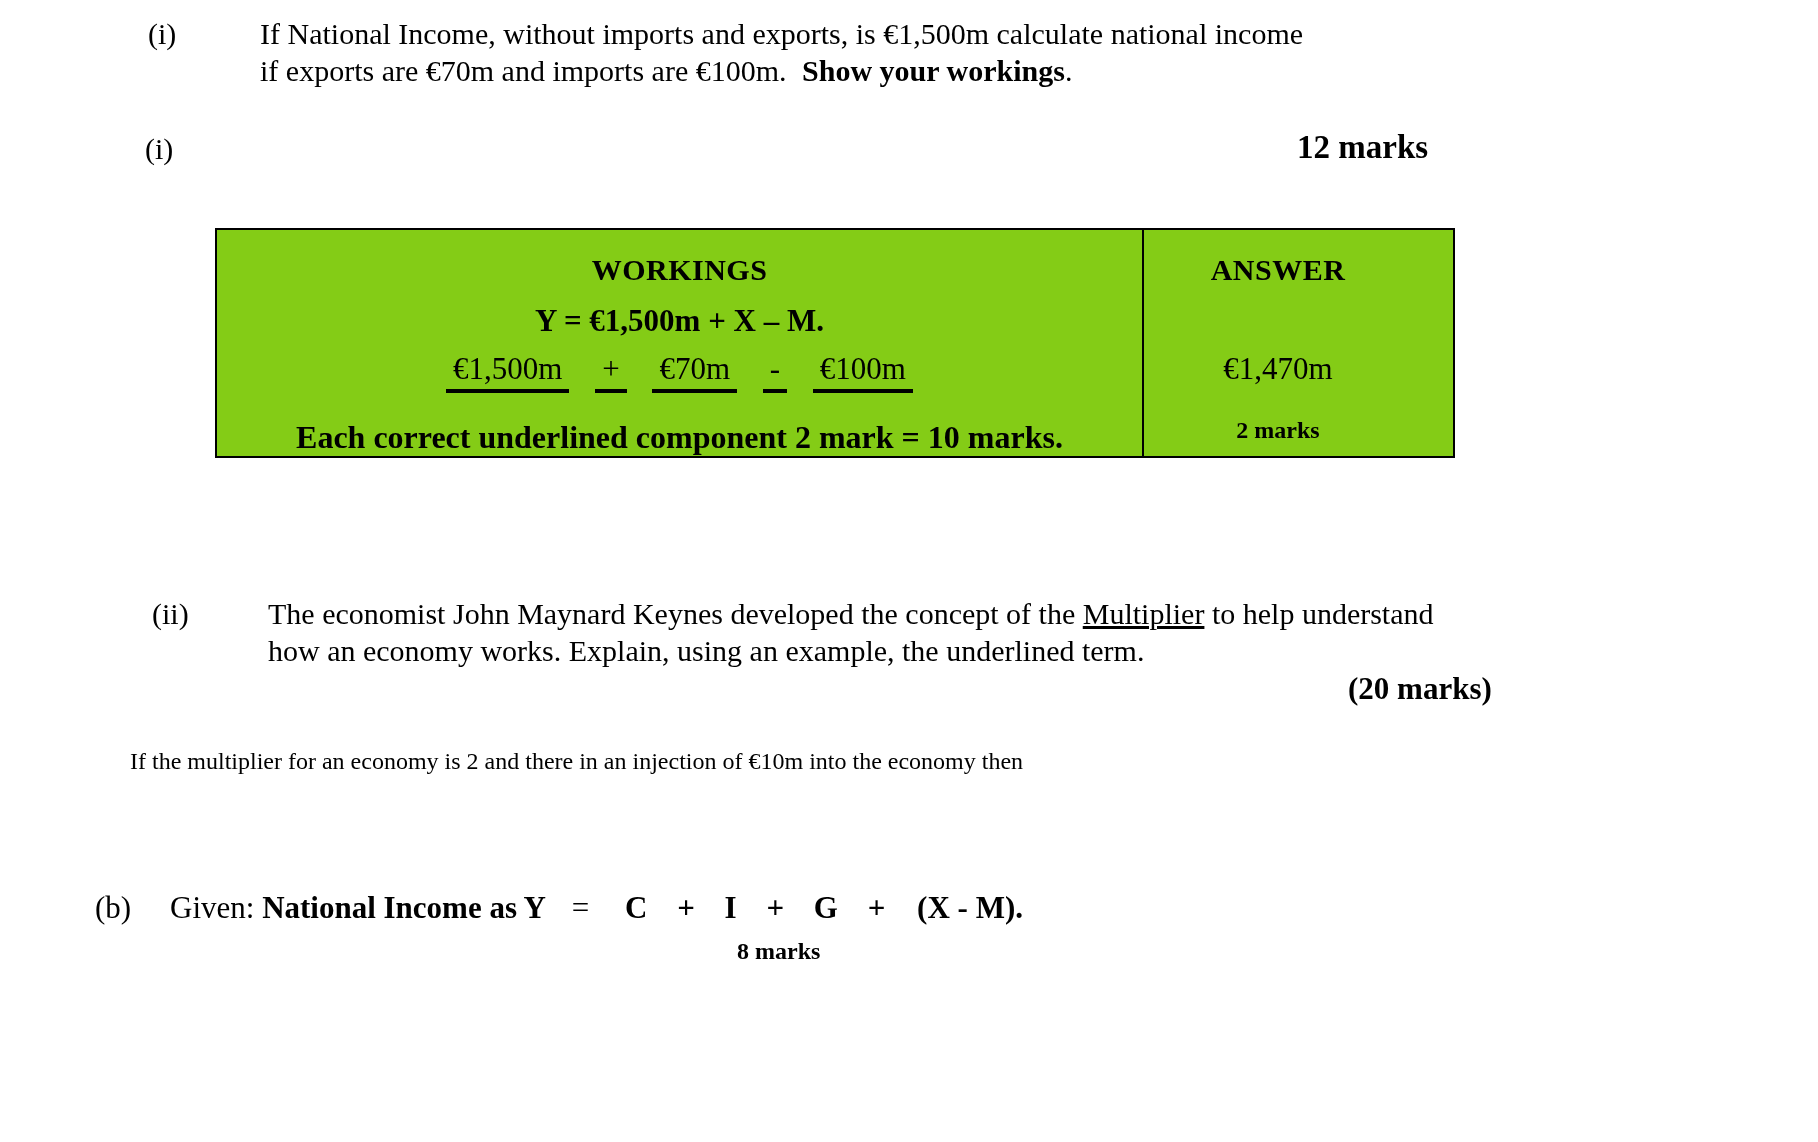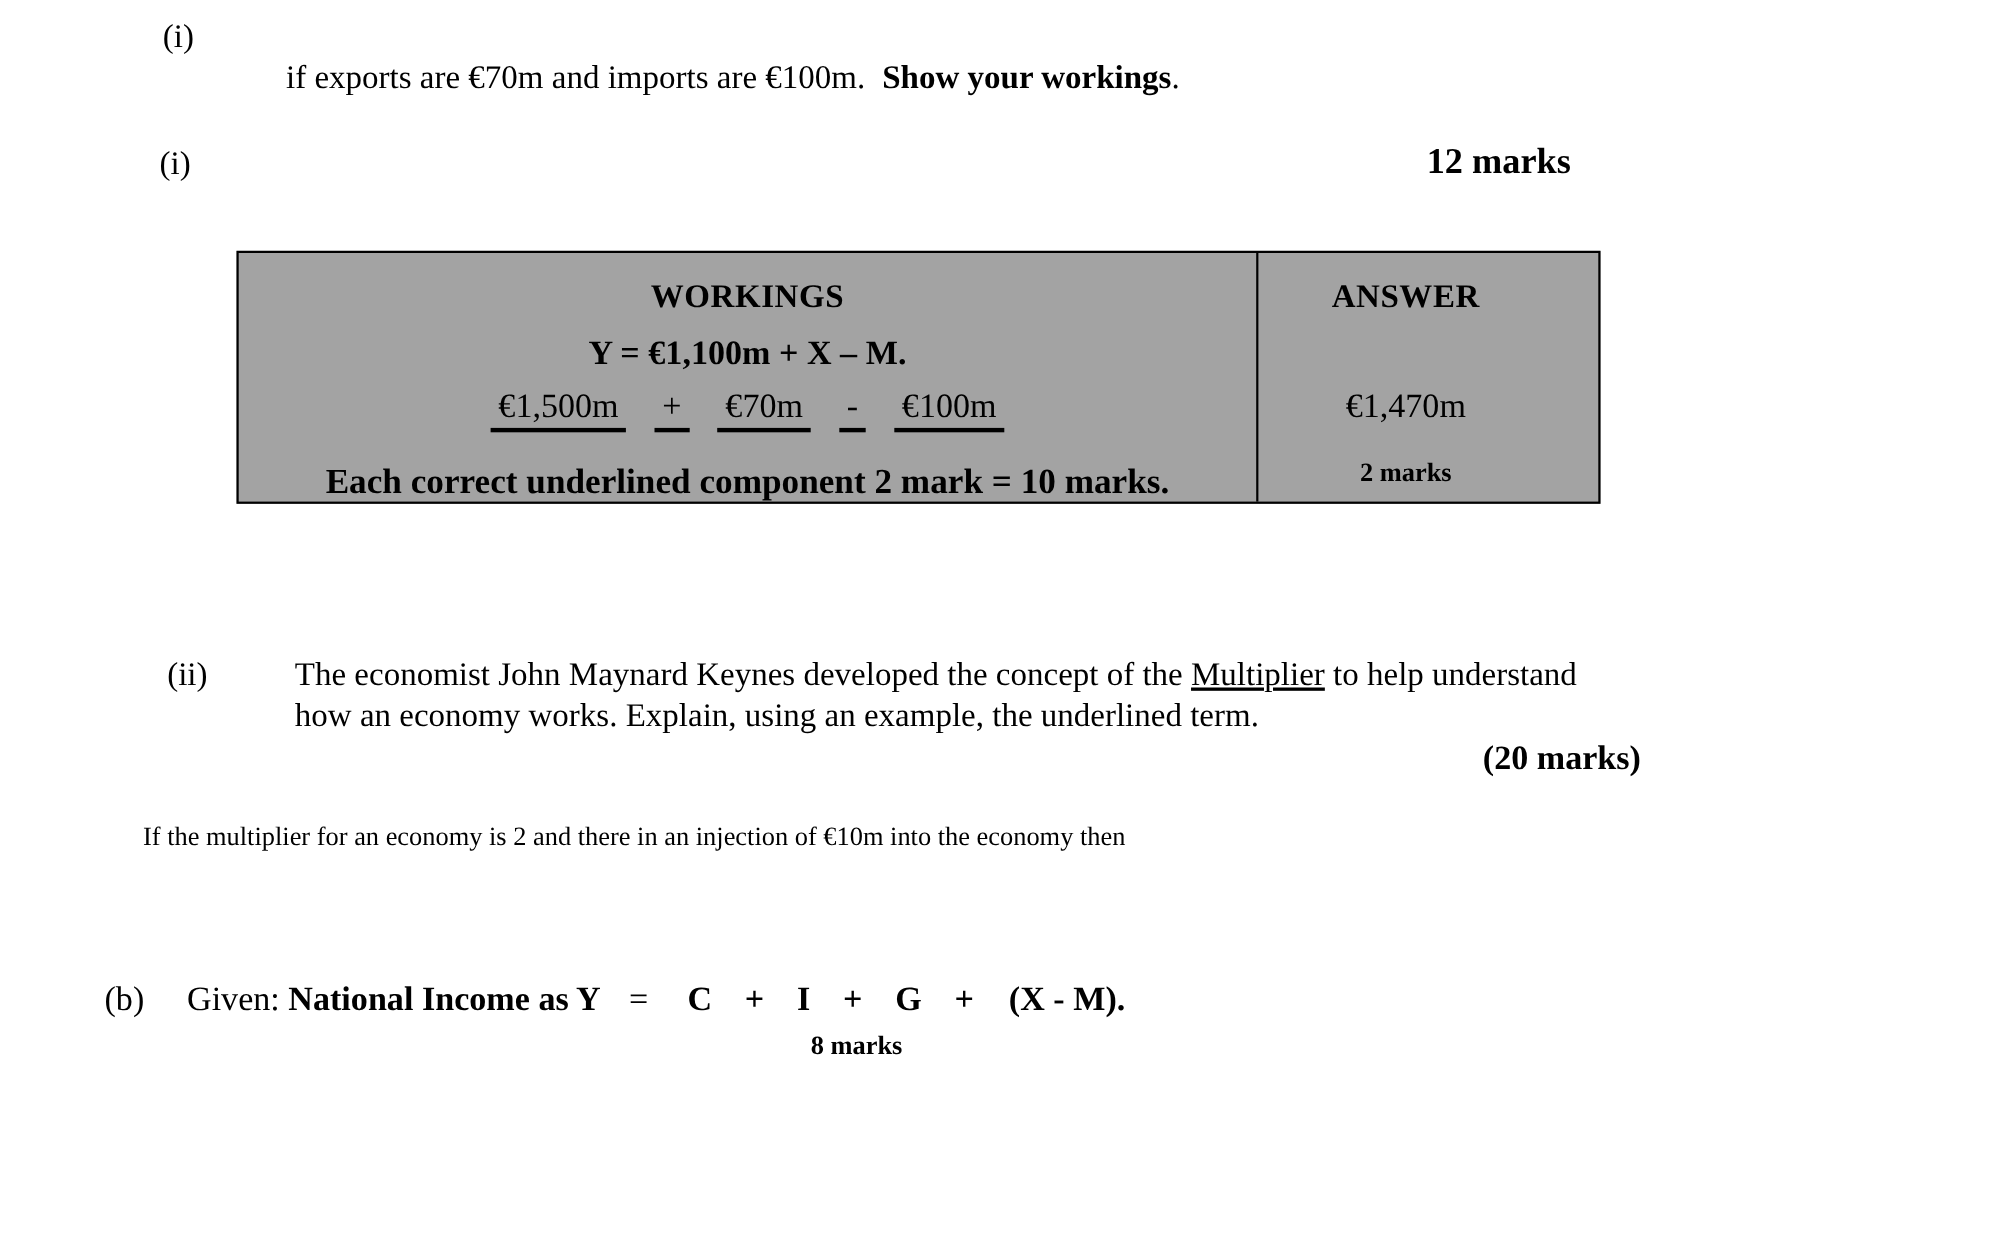--- a/index.html
+++ b/index.html
@@ -28,21 +28,21 @@
   .fs33 { font-size: 33px; }
 
   
   .wtable {
     position: absolute;
     left: 215px;
     top: 228px;
     width: 1240px;
     height: 230px;
     border: 2px solid #000000;
-    background: #a3a3a3;
+    background: #84cc16;
   }
   .vline {
     position: absolute;
     left: 925px;
     top: 0;
     width: 2px;
     height: 100%;
     background: #000000;
   }
   .tcol-left {
@@ -73,35 +73,36 @@
   .u { text-decoration: underline; }
 
   .eq-part { display: inline-block; }
 </style>
 </head>
 <body>
 
 <div class="page">
 
   <div class="abs" style="left:148px; top:16px;">(i)</div>
+  <div class="abs" style="left:260px; top:16px;">If National Income, without imports and exports, is €1,500m calculate national income</div>
   <div class="abs" style="left:260px; top:53px;">
     <span>if exports are €70m and imports are €100m.</span>
     <span class="b" style="margin-left:8px;">Show your workings</span><span>.</span>
   </div>
 
   <div class="abs" style="left:145px; top:131px;">(i)</div>
   <div class="abs b fs33" style="left:1297px; top:128px;">12 marks</div>
 
   <div class="wtable">
     <div class="vline"></div>
 
     <div class="tcol-left hdr" style="top:22px;">WORKINGS</div>
     <div class="tcol-right hdr" style="top:22px;">ANSWER</div>
 
-    <div class="tcol-left formula" style="top:72px;">Y = €1,100m + X – M.</div>
+    <div class="tcol-left formula" style="top:72px;">Y = €1,500m + X – M.</div>
 
     <div class="tcol-left comps" style="top:120px;">
       <span class="uc">€1,500m</span>
       <span class="uc">+</span>
       <span class="uc">€70m</span>
       <span class="uc">-</span>
       <span class="uc">€100m</span>
     </div>
     <div class="tcol-right fs31" style="top:120px;">€1,470m</div>
 

